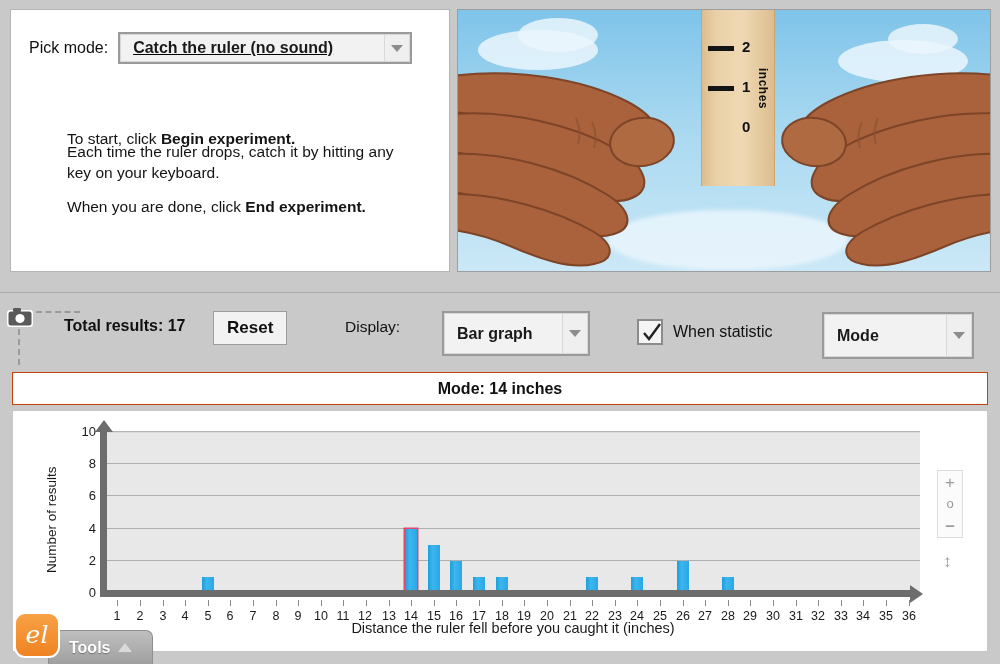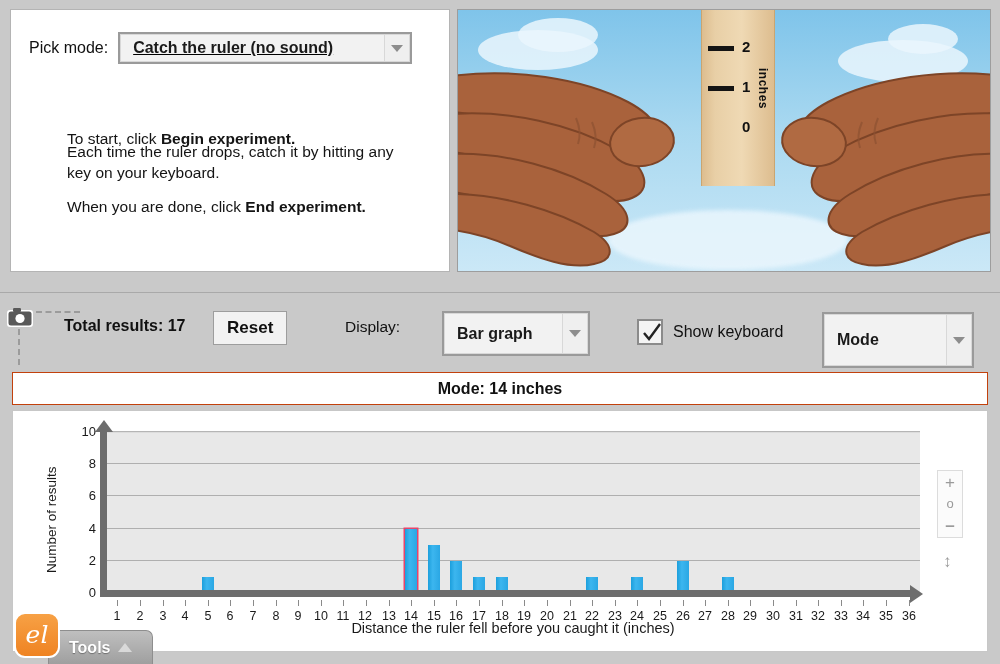--- a/index.html
+++ b/index.html
@@ -153,21 +153,21 @@
   #display-combo{position:absolute;left:442px;top:311px;height:45px;width:148px;}
   #show-statistic-wrap{
     position:absolute;left:637px;top:319px;display:flex;align-items:center;
   }
   #show-statistic-checkbox{
     width:26px;height:26px;background:#f4f4f4;border:2px solid #8b8b8b;
     box-sizing:border-box;position:relative;
   }
   #show-statistic-checkbox svg{position:absolute;left:2px;top:1px;}
   #show-statistic-label{margin-left:10px;font-size:16px;color:#111;white-space:nowrap;}
-  #statistic-combo{position:absolute;left:822px;top:312px;height:56px;width:152px;}
+  #statistic-combo{position:absolute;left:822px;top:312px;height:47px;width:152px;}
 
   
   #stat-header{
     position:absolute;left:12px;top:372px;width:976px;height:33px;
     background:#ffffff;border:1px solid #c2410c;
     box-sizing:border-box;
     display:flex;align-items:center;justify-content:center;
   }
   #stat-text{font-size:16px;font-weight:bold;color:#111;}
 
@@ -374,21 +374,21 @@
       <i></i>
     </div>
 </div>
 
 <div id="show-statistic-wrap">
   <div id="show-statistic-checkbox">
     <svg width="22" height="22" viewBox="0 0 22 22">
         <path d="M3 11 L8 17 L19 2" stroke="#222" stroke-width="2.4" fill="none"></path>
       </svg>
   </div>
-  <span id="show-statistic-label">Show keyboard</span>
+  <span id="show-statistic-label">When statistic</span>
 </div>
 
 <div class="combo" id="statistic-combo">
   <div class="combo-value" style="flex:1">Mode</div>
   <div class="combo-arrow">
       <i></i>
     </div>
 </div>
 
 <div id="stat-header">

